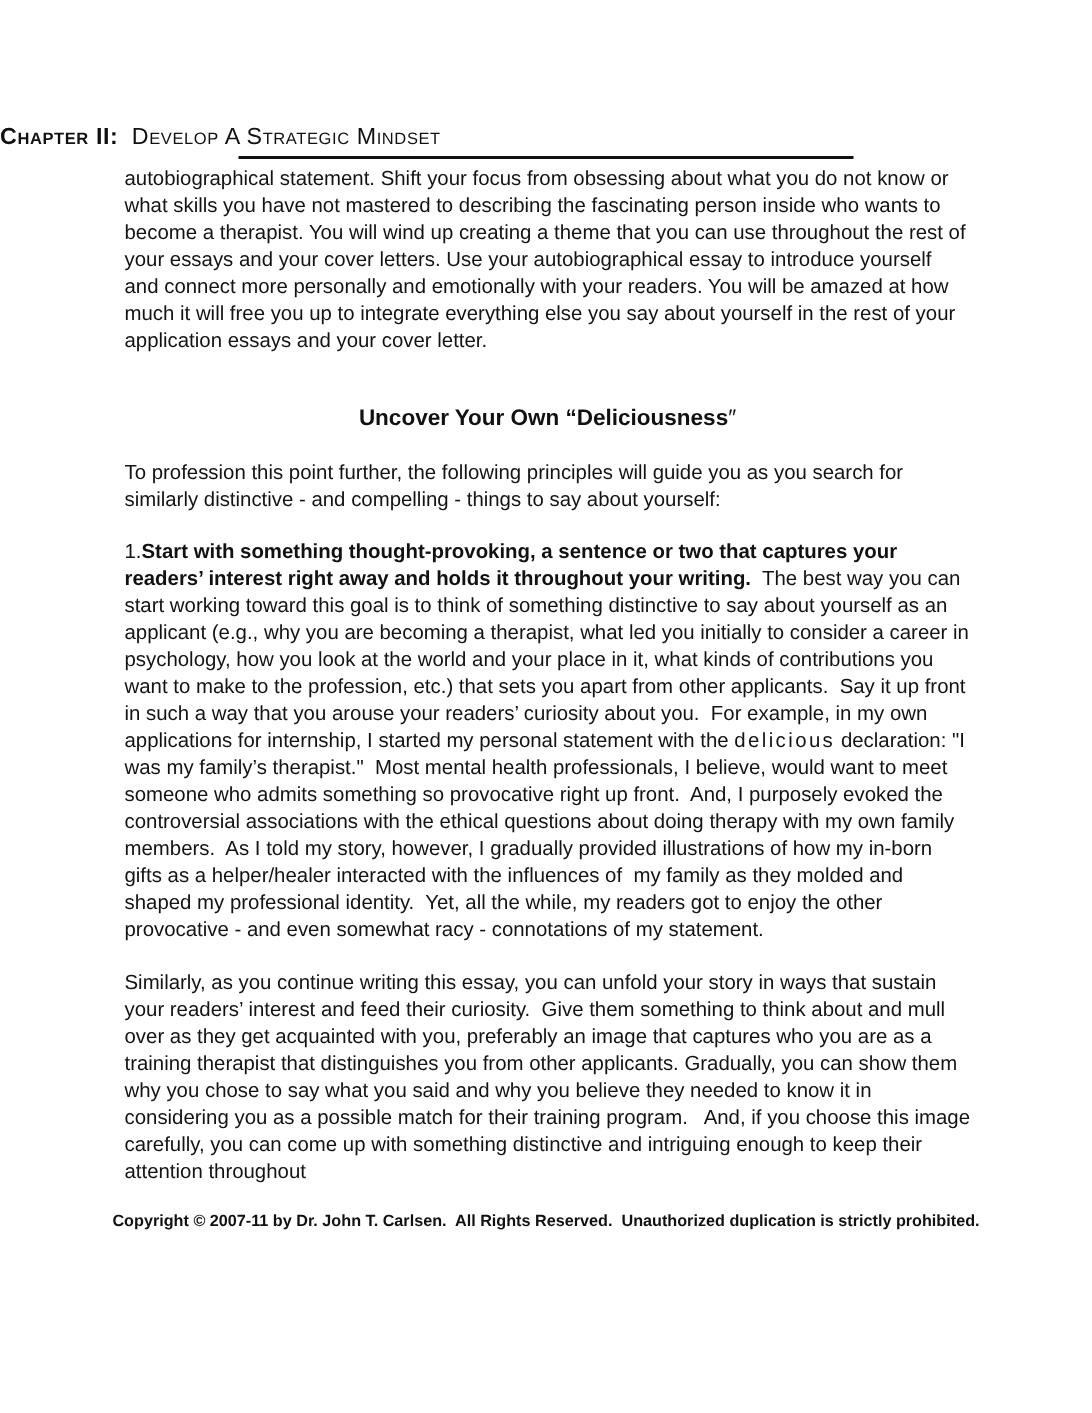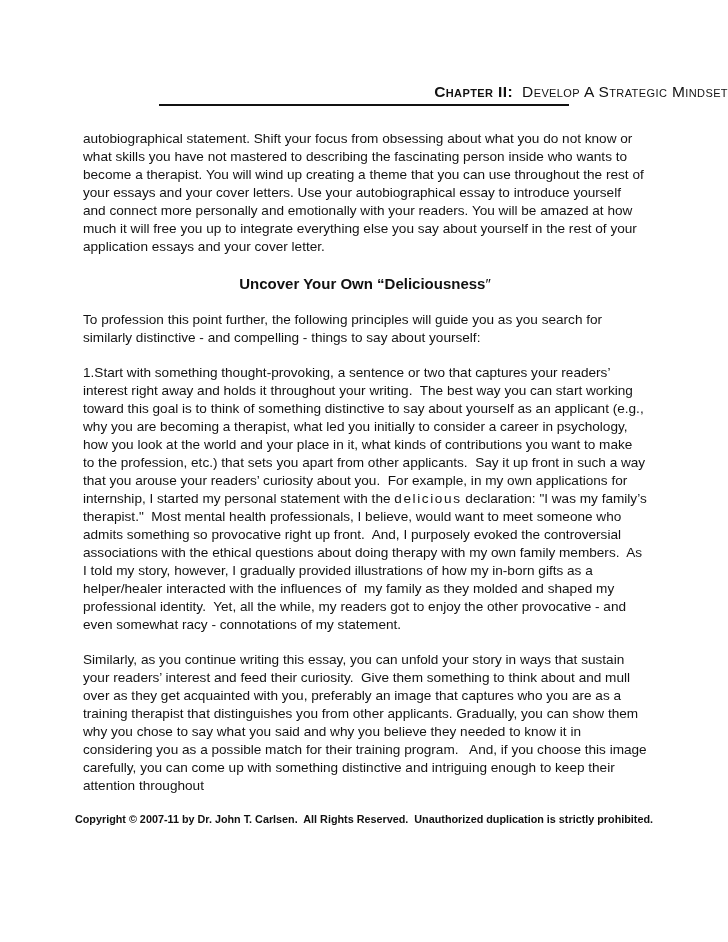--- a/index.html
+++ b/index.html
@@ -11,21 +11,21 @@
     font-family: "Liberation Sans", "DejaVu Sans", sans-serif;
     overflow: hidden;
   }
   .page {
     box-sizing: border-box;
     width: 728px;
     height: 942px;
     padding-top: 83px;
   }
   .chapter-header {
-    text-align: right;
+    text-align: left;
     font-variant: small-caps;
     font-size: 15.5px;
     letter-spacing: 0.4px;
     line-height: 18px;
     color: #111111;
   }
   .chapter-label { font-weight: bold; }
   .chapter-title { font-weight: normal; margin-left: 9px; }
   .header-rule {
     width: 410px;
@@ -37,31 +37,31 @@
   .content {
     padding: 0 81px 0 83px;
   }
   .body-text {
     font-size: 13.6px;
     line-height: 18px;
     margin: 0 0 17px 0;
     white-space: pre-wrap;
     color: #131313;
   }
-  .first-para { margin-top: 24px; }
+  .first-para { margin-top: 4px; }
   .section-heading {
     font-size: 15px;
     font-weight: bold;
     text-align: center;
     line-height: 18px;
-    margin: 19px 0 18px 0;
+    margin: 34px 0 18px 0;
     color: #111111;
   }
   .closing-quote { font-weight: normal; }
-  .lead-bold { font-weight: normal; color: #111111; }
+  .lead-bold { font-weight: bold; color: #111111; }
   .spaced { letter-spacing: 1.6px; }
   .page-footer {
     text-align: center;
     white-space: pre;
     font-weight: bold;
     font-size: 10.8px;
     line-height: 14px;
     margin-top: 6px;
     color: #111111;
   }

